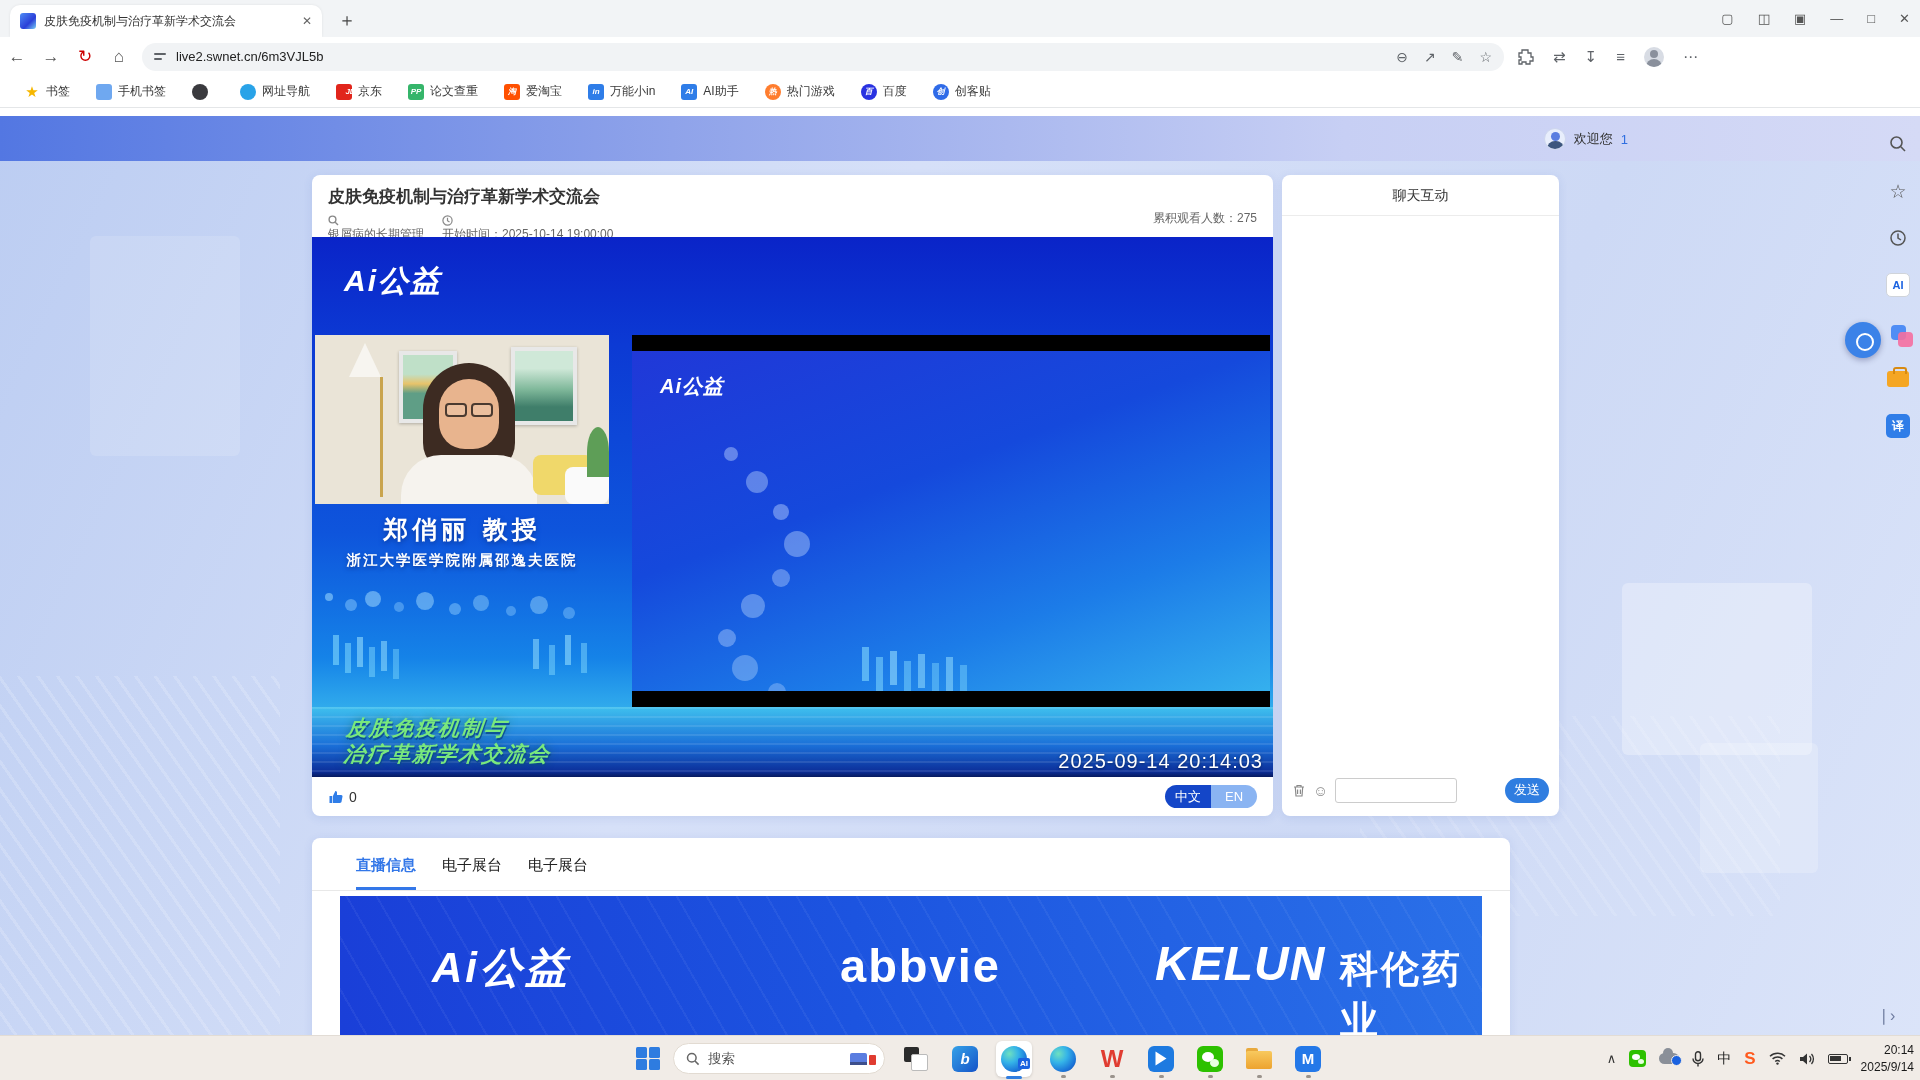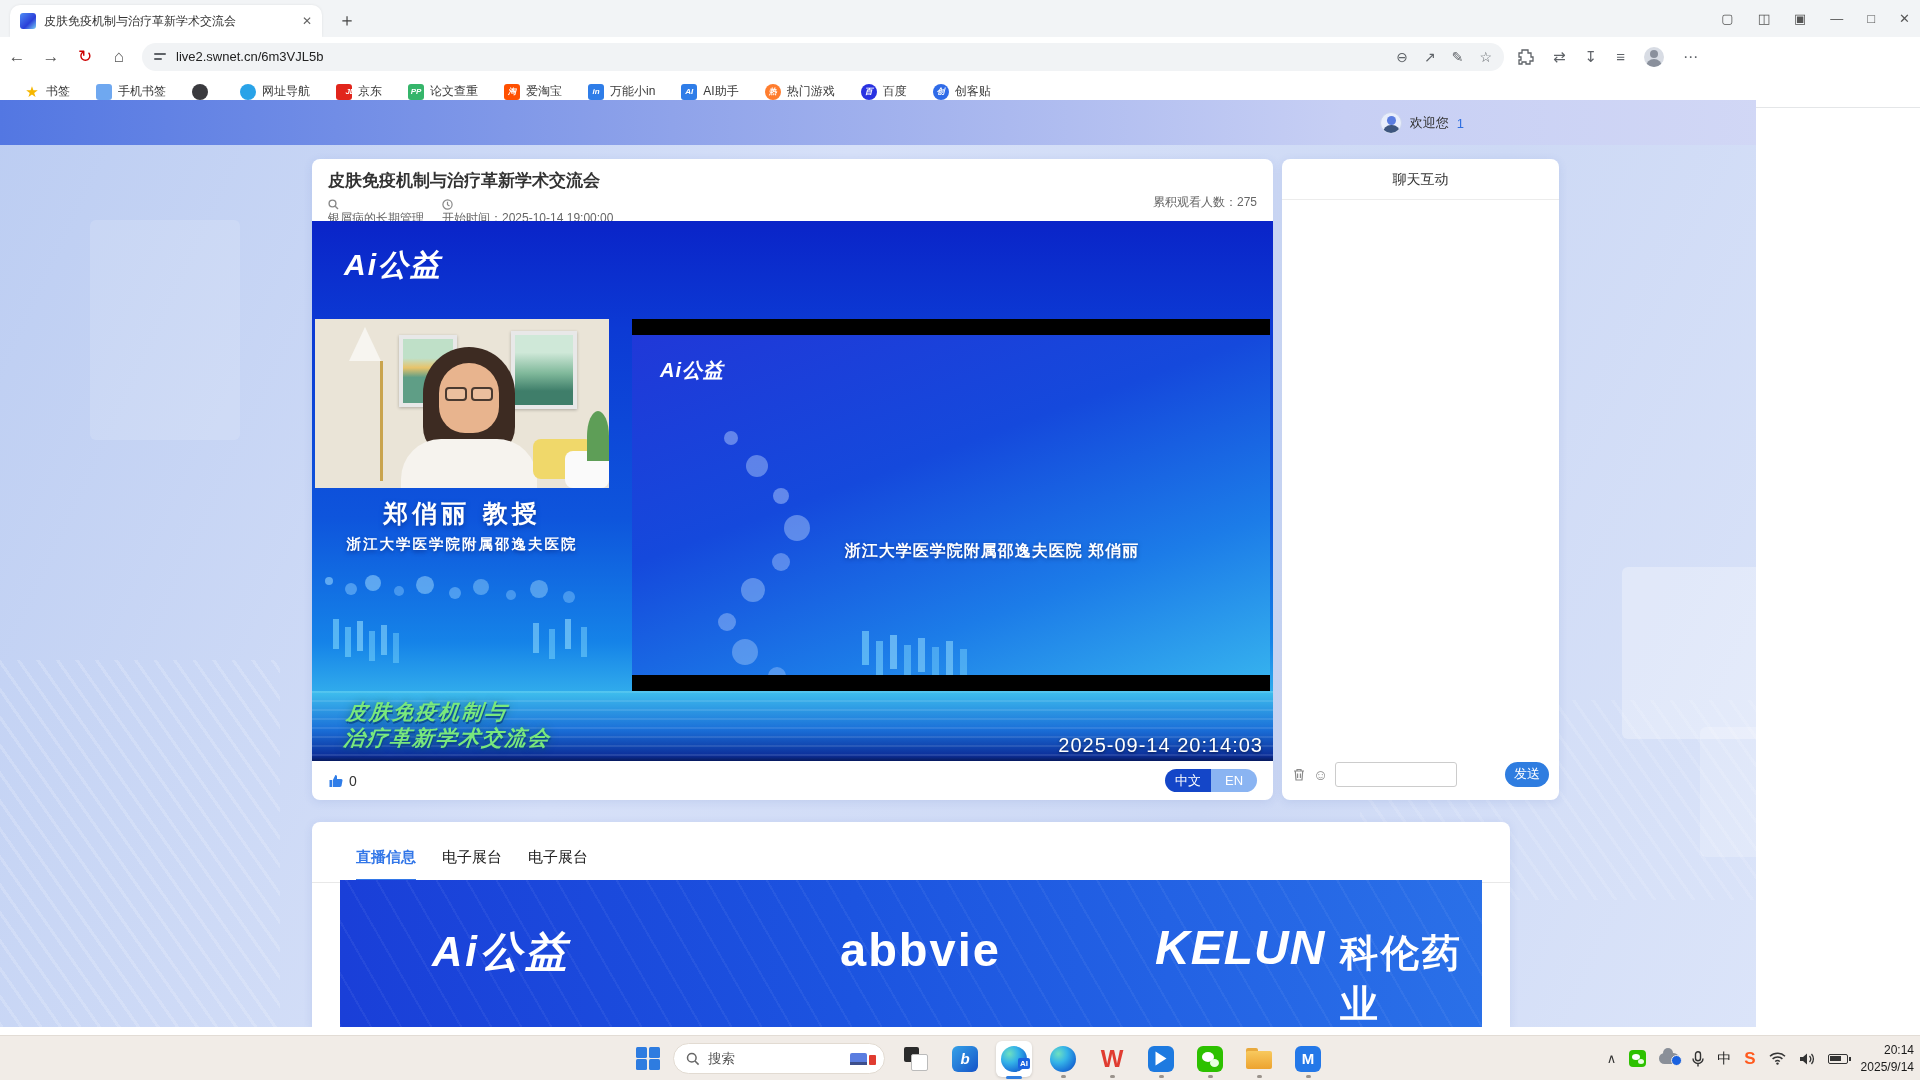--- a/index.html
+++ b/index.html
@@ -35,21 +35,21 @@
   .avatar-chrome::after  { content:""; position:absolute; left:2px; top:12px; width:16px; height:10px; border-radius:8px 8px 0 0; background:#8a909c; }
 
   #bookmarks { left:0; top:76px; width:1920px; height:32px; background:#fff; border-bottom:1px solid #e4e6e8;
                display:flex; align-items:center; gap:26px; padding-left:24px; }
   .bm { display:flex; align-items:center; gap:6px; font-size:12px; color:#3a3a3a; white-space:nowrap; }
   .bmic { width:16px; height:16px; border-radius:3px; display:flex; align-items:center; justify-content:center;
           color:#fff; font-size:8px; font-weight:bold; flex:none; }
   .round { border-radius:50%; }
 
   
-  #page { left:0; top:100px; width:1756px; height:927px; overflow:hidden;
+  #page { left:0; top:116px; width:1920px; height:927px; overflow:hidden;
           background:linear-gradient(115deg,#bccdf2 0%,#d6e0f8 40%,#cdd9f5 70%,#dbe4f9 100%); }
   .band { left:0; top:0; width:1920px; height:45px;
           background:linear-gradient(90deg,#5377e2 0%,#8fa3ea 35%,#c7cff4 70%,#d5daf6 100%); }
   .deco { background:rgba(255,255,255,.30); border-radius:6px; }
   .streak { background:repeating-linear-gradient(55deg,rgba(255,255,255,.35) 0 3px,transparent 3px 16px); opacity:.5; }
 
   .welcome { right:292px; top:12px; display:flex; align-items:center; gap:8px; font-size:13px; color:#333; }
   .wavatar { width:22px; height:22px; border-radius:50%; background:#e8eefc; position:relative; overflow:hidden; border:1px solid #cdd6ee; }
   .wavatar::before { content:""; position:absolute; left:6px; top:3px; width:9px; height:9px; border-radius:50%; background:#5a7de0; }
   .wavatar::after { content:""; position:absolute; left:2px; top:12px; width:17px; height:10px; border-radius:8px 8px 0 0; background:#3d567e; }
@@ -123,21 +123,21 @@
   #chatcard { left:1282px; top:59px; width:277px; height:641px; display:flex; flex-direction:column; }
   .chat-title { text-align:center; font-size:14px; color:#333; padding:12px 0 10px; }
   .chat-div { height:1px; background:#ececec; }
   .chat-body { flex:1; }
   .chat-foot { height:44px; display:flex; align-items:center; gap:7px; padding:0 10px 8px; }
   .chat-input { width:122px; height:25px; border:1px solid #ccc; border-radius:3px; background:#fff; font-size:12px; padding:0 6px; outline:none; }
   .sendbtn { margin-left:auto; width:44px; height:25px; border:none; border-radius:13px; background:#2f7de0; color:#fff; font-size:13px; }
   .cic { color:#8a8a8a; font-size:15px; line-height:1; }
 
   #tabscard { left:312px; top:722px; width:1198px; height:205px; border-radius:8px 8px 0 0; overflow:hidden; }
-  .ptabs { display:flex; gap:26px; padding:26px 0 0 44px; font-size:15px; }
+  .ptabs { display:flex; gap:26px; padding:18px 0 0 44px; font-size:15px; }
   .ptab { color:#222; padding-bottom:12px; }
   .ptab.on { color:#3377e8; font-weight:bold; border-bottom:3px solid #3377e8; }
   .tabs-div { height:1px; background:#e8e8e8; }
   .banner { position:absolute; left:28px; top:58px; width:1142px; height:147px; overflow:hidden;
             background:linear-gradient(90deg,#1a3fd8 0%,#1c54e0 45%,#2a70e8 100%); }
   .banner::after { content:""; position:absolute; inset:0;
             background:repeating-linear-gradient(60deg,rgba(255,255,255,.05) 0 2px,transparent 2px 26px); }
   .bn-brand { left:92px; top:44px; color:#fff; font-size:42px; font-weight:bold; font-style:italic; letter-spacing:3px; }
   .bn-abbvie { left:500px; top:42px; color:#fff; font-size:47px; font-weight:bold; letter-spacing:2px; }
   .bn-kelun { left:815px; top:40px; color:#fff; font-size:48px; font-weight:bold; font-style:italic; letter-spacing:1px; }
@@ -365,21 +365,20 @@
           <div class="sp-name abs">郑俏丽  教授</div>
           <div class="sp-org abs">浙江大学医学院附属邵逸夫医院</div>
           <div class="cam-bubbles abs"></div>
           <div class="skyline abs" style="left:18px;top:300px;width:6px;height:30px;box-shadow:12px 8px 0 rgba(140,225,255,.5),24px 2px 0 rgba(160,230,255,.55),36px 12px 0 rgba(140,225,255,.45),48px 6px 0 rgba(160,230,255,.5),60px 14px 0 rgba(140,225,255,.4),200px 4px 0 rgba(160,230,255,.5),216px 10px 0 rgba(140,225,255,.45),232px 0 0 rgba(160,230,255,.55),248px 8px 0 rgba(140,225,255,.45);"></div>
         </div>
 
         <div class="slide abs">
           <div class="slide-in abs">
             <div class="sbrand abs">Ai公益</div>
             <div class="dna abs"></div>
-            <div class="ssub abs">浙江大学医学院附属邵逸夫医院  郑俏丽</div>
             <div class="skyline abs" style="left:230px;top:296px;width:7px;height:34px;box-shadow:14px 10px 0 rgba(140,225,255,.5),28px 4px 0 rgba(160,230,255,.55),42px 14px 0 rgba(140,225,255,.45),56px 7px 0 rgba(160,230,255,.5),70px 16px 0 rgba(140,225,255,.4),84px 10px 0 rgba(160,230,255,.5),98px 18px 0 rgba(140,225,255,.4);"></div>
           </div>
         </div>
 
         <div class="pbottom abs">
           <div class="slogan abs">
             <div>皮肤免疫机制与</div>
             <div>治疗革新学术交流会</div>
           </div>
           <div class="ptime abs">2025-09-14 20:14:03</div>

